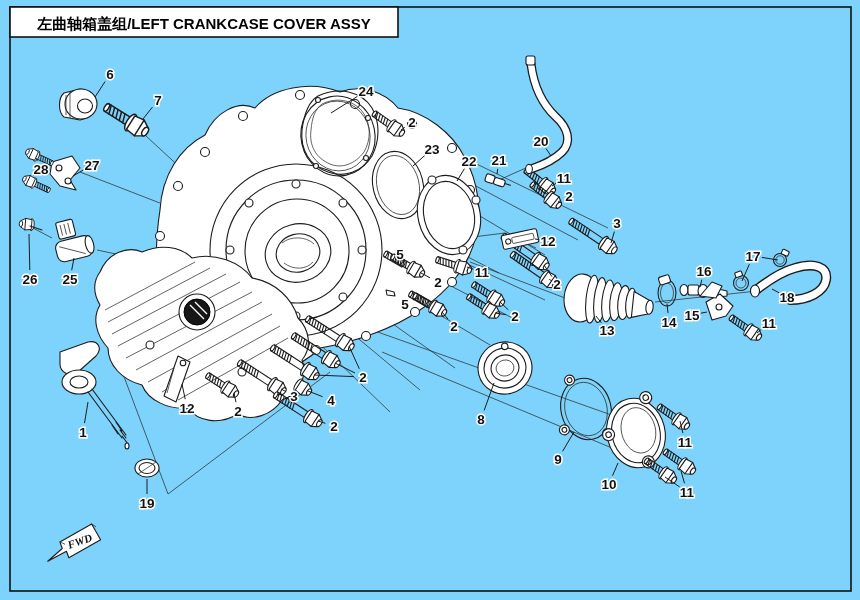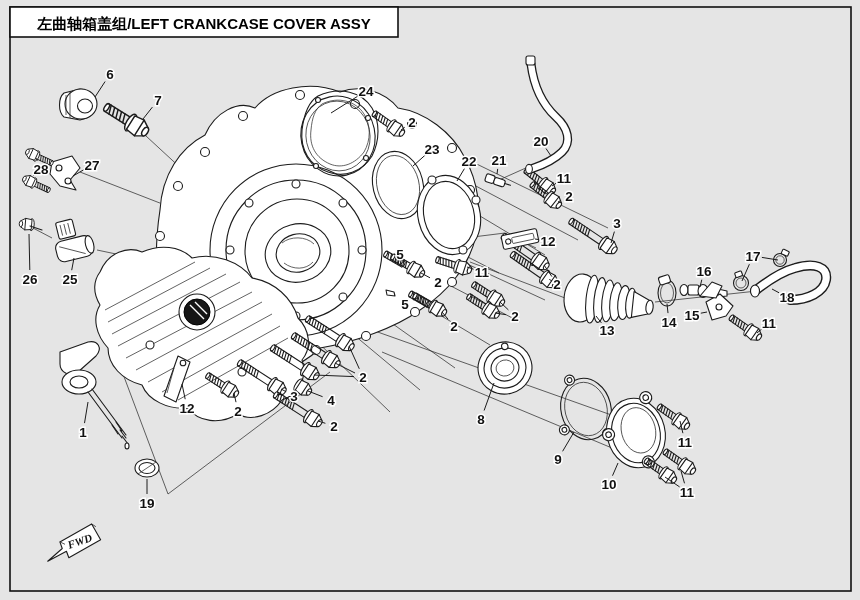--- a/index.html
+++ b/index.html
@@ -1,16 +1,16 @@
 <!DOCTYPE html>
 <html><head>
 <meta charset="utf-8">
 <style>
   html,body{margin:0;padding:0;background:#ffffff;}
-  #page{position:relative;width:860px;height:600px;background:#e5e5e5;overflow:hidden;}
+  #page{position:relative;width:860px;height:600px;background:#7dd3fc;overflow:hidden;}
   svg{position:absolute;left:0;top:0;}
   .ln{stroke:#1c1c1c;stroke-width:1.1;fill:none;stroke-linecap:round;stroke-linejoin:round;}
   .wht{stroke:#1c1c1c;stroke-width:1.1;fill:#ffffff;stroke-linejoin:round;}
   .thin{stroke:#2f2f2f;stroke-width:0.75;fill:none;}
   .leader{stroke:#1c1c1c;stroke-width:1;fill:none;}
   .callout{font:700 13.5px "Liberation Sans",sans-serif;fill:#111111;text-anchor:middle;
            dominant-baseline:central;paint-order:stroke;stroke:#ffffff;stroke-width:3px;}
   .title{font:700 15px "Liberation Sans",sans-serif;fill:#000000;text-anchor:middle;dominant-baseline:central;}
   .fwdtext{font:italic 700 11px "Liberation Serif",serif;fill:#111;text-anchor:middle;dominant-baseline:central;}
 </style>

